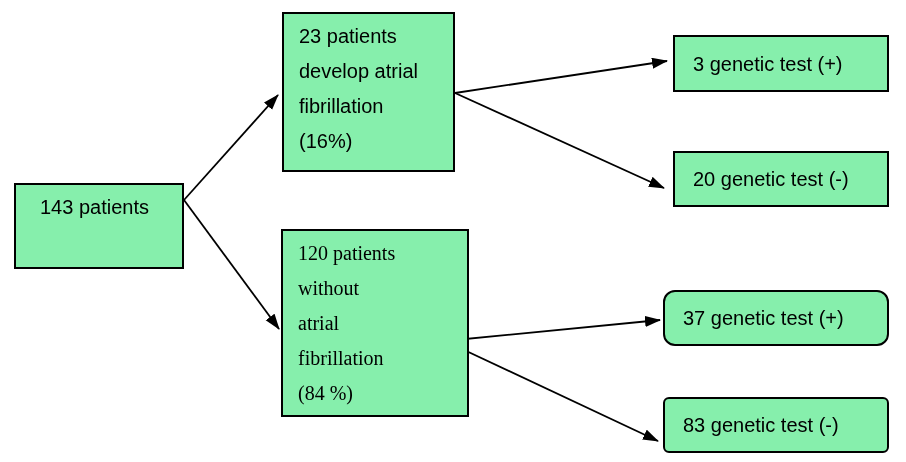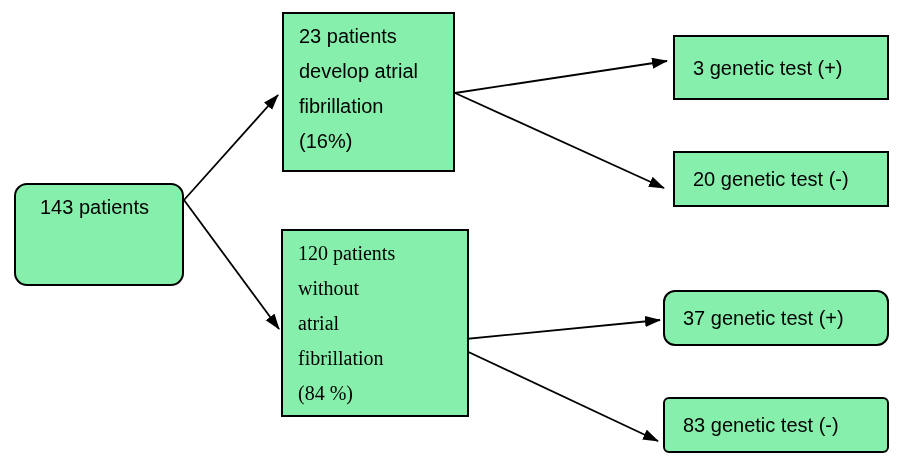--- a/index.html
+++ b/index.html
@@ -20,30 +20,30 @@
   }
   .node {
     position: absolute;
     box-sizing: border-box;
     border: 2px solid #000000;
     background: #86efac;
     font-size: 20px;
     line-height: 35px;
     white-space: pre-line;
   }
-  .node-root { left: 14px;  top: 183px; width: 170px; height: 103px; padding: 5px 6px 0 24px; border-radius: 13px; }
+  .node-root { left: 14px;  top: 183px; width: 170px; height: 86px; padding: 5px 6px 0 24px; }
   .node-af   { left: 282px; top: 12px;  width: 173px; height: 160px; padding: 5px 6px 0 15px; }
   .node-noaf { left: 281px; top: 229px; width: 188px; height: 188px; padding: 5px 6px 16px 15px; font-family: Liberation Serif, serif; }
   .node-right {
     display: flex;
     align-items: center;
     padding: 0 6px 0 18px;
     line-height: 24px;
   }
-  .node-g1 { left: 673px; top: 35px;  width: 216px; height: 65px; }
+  .node-g1 { left: 673px; top: 35px;  width: 216px; height: 57px; }
   .node-g2 { left: 673px; top: 151px; width: 216px; height: 56px; }
   .node-g3 { left: 663px; top: 290px; width: 226px; height: 56px; border-radius: 12px; }
   .node-g4 { left: 663px; top: 397px; width: 226px; height: 56px; border-radius: 6px; }
 </style>
 </head>
 <body>
 
 <div class="canvas">
 
   <svg class="edges" viewBox="0 0 906 462" xmlns="http://www.w3.org/2000/svg">

